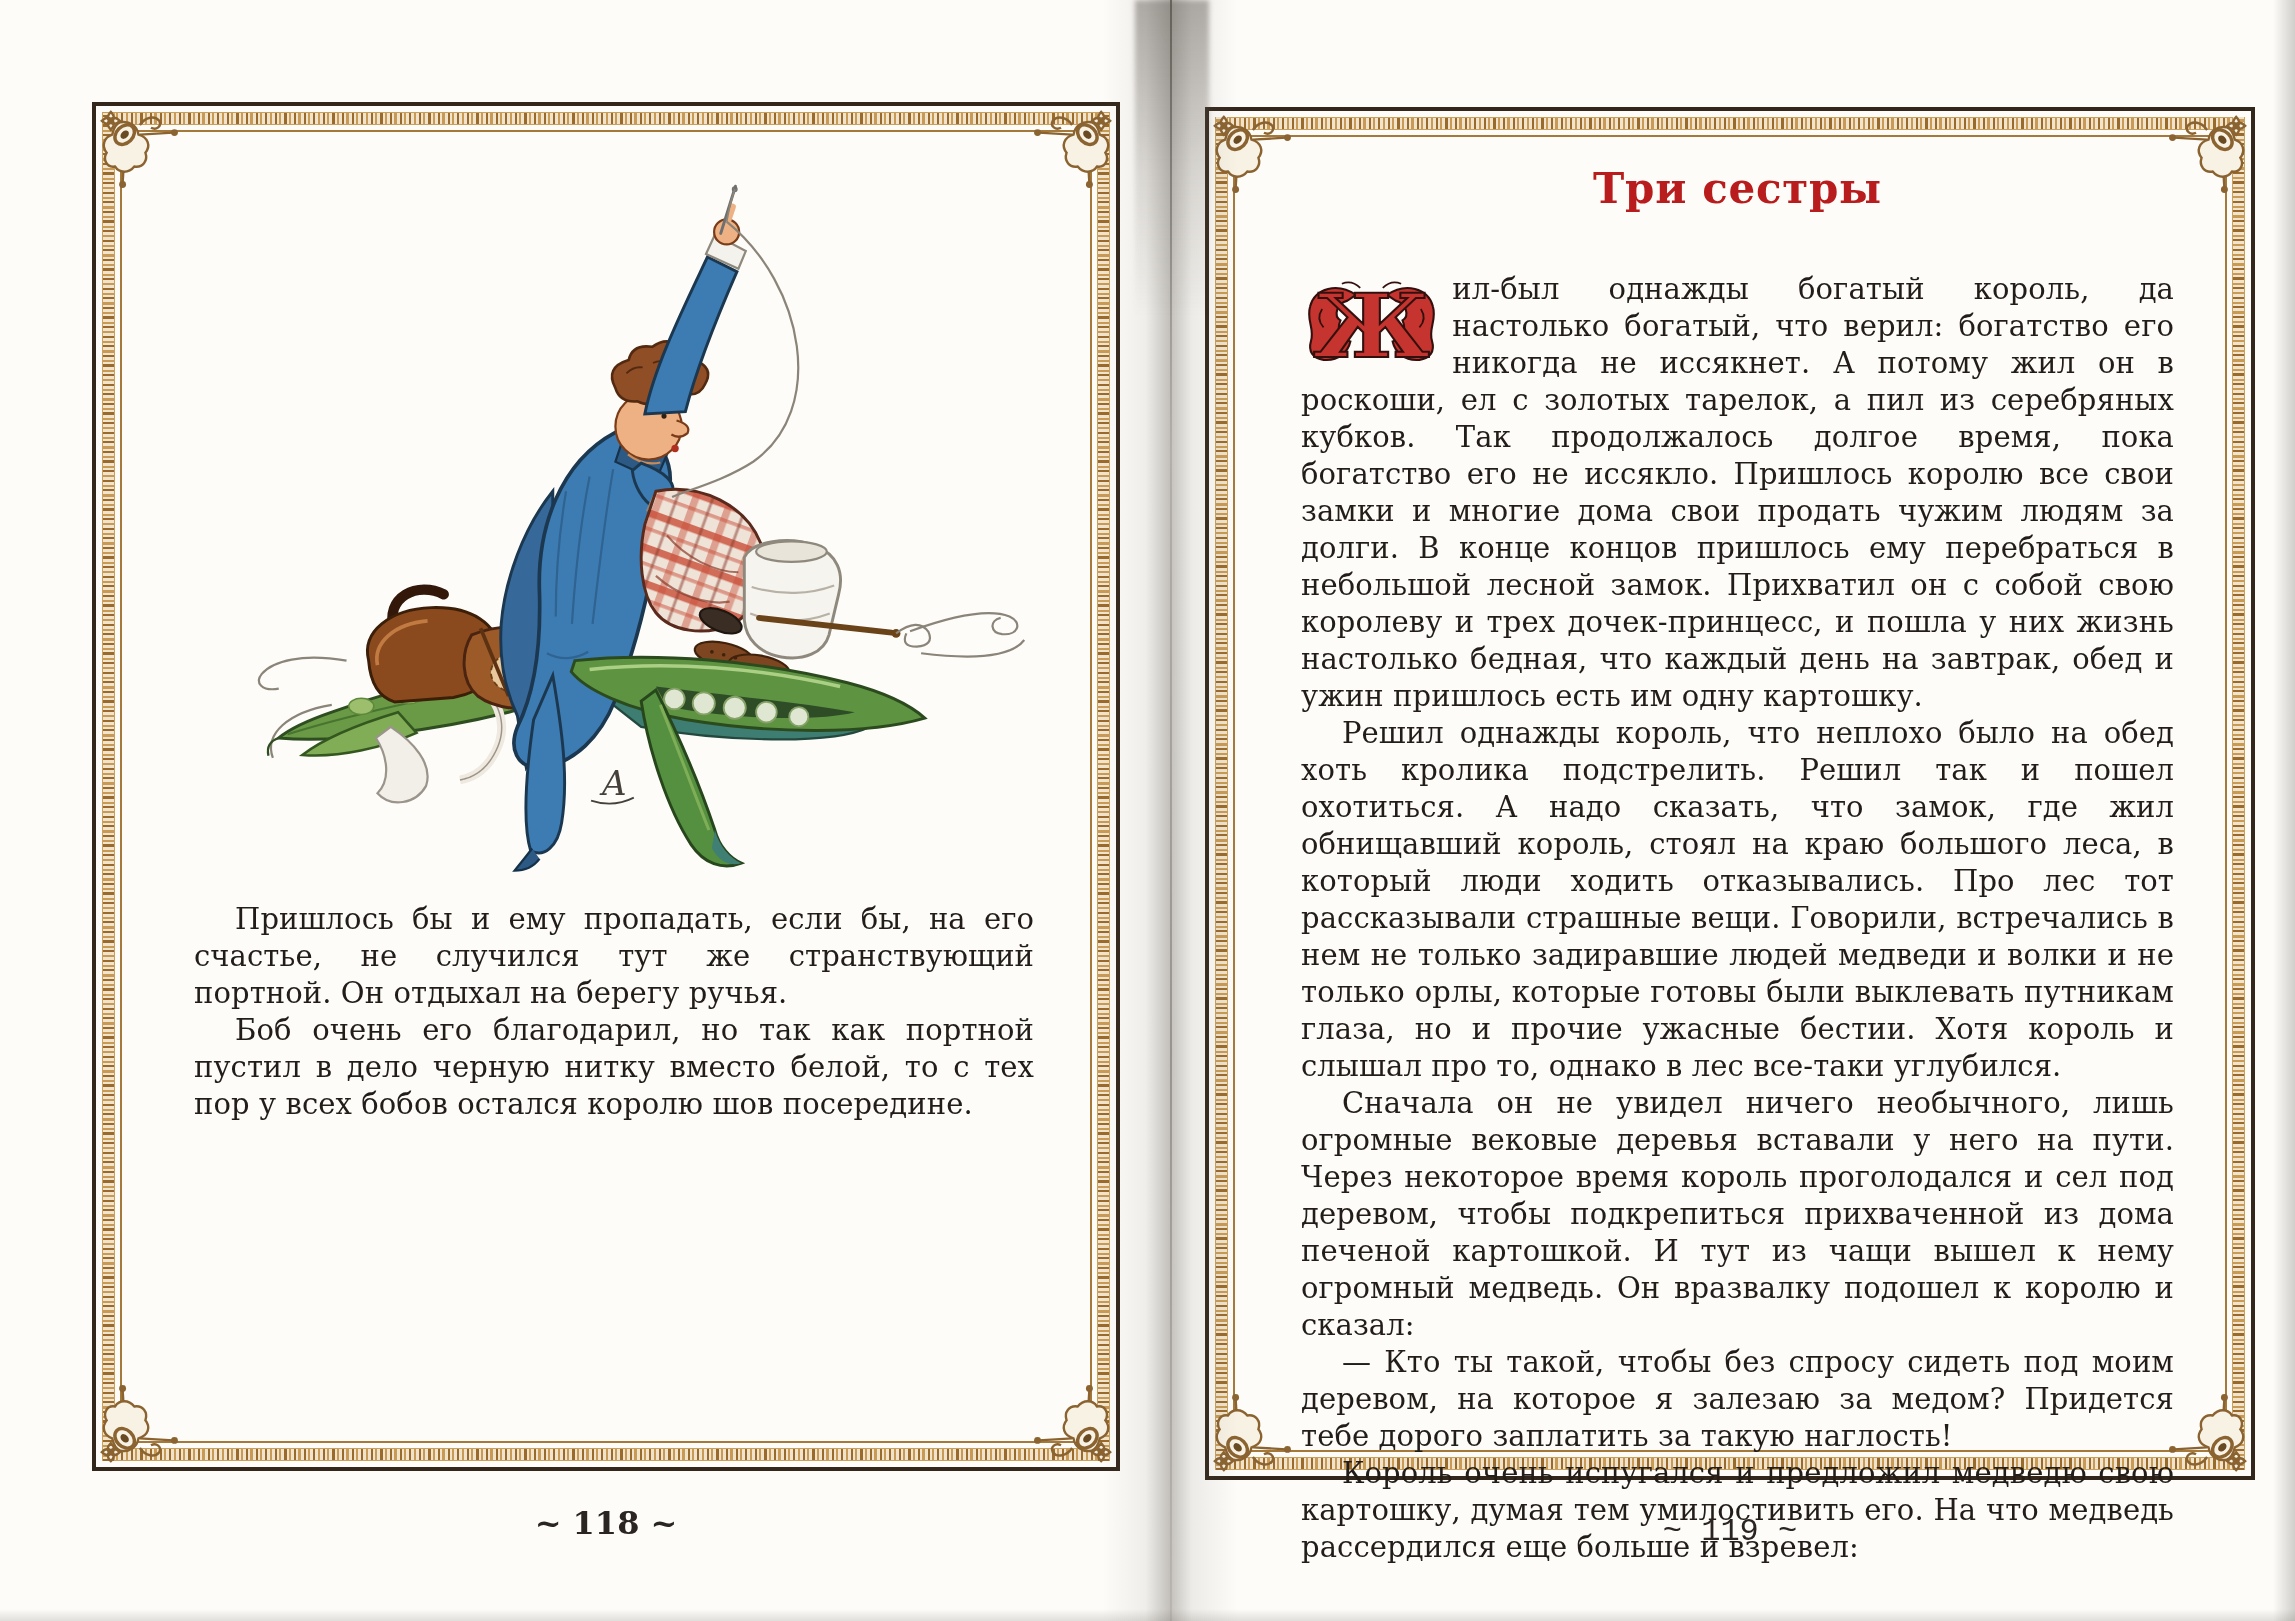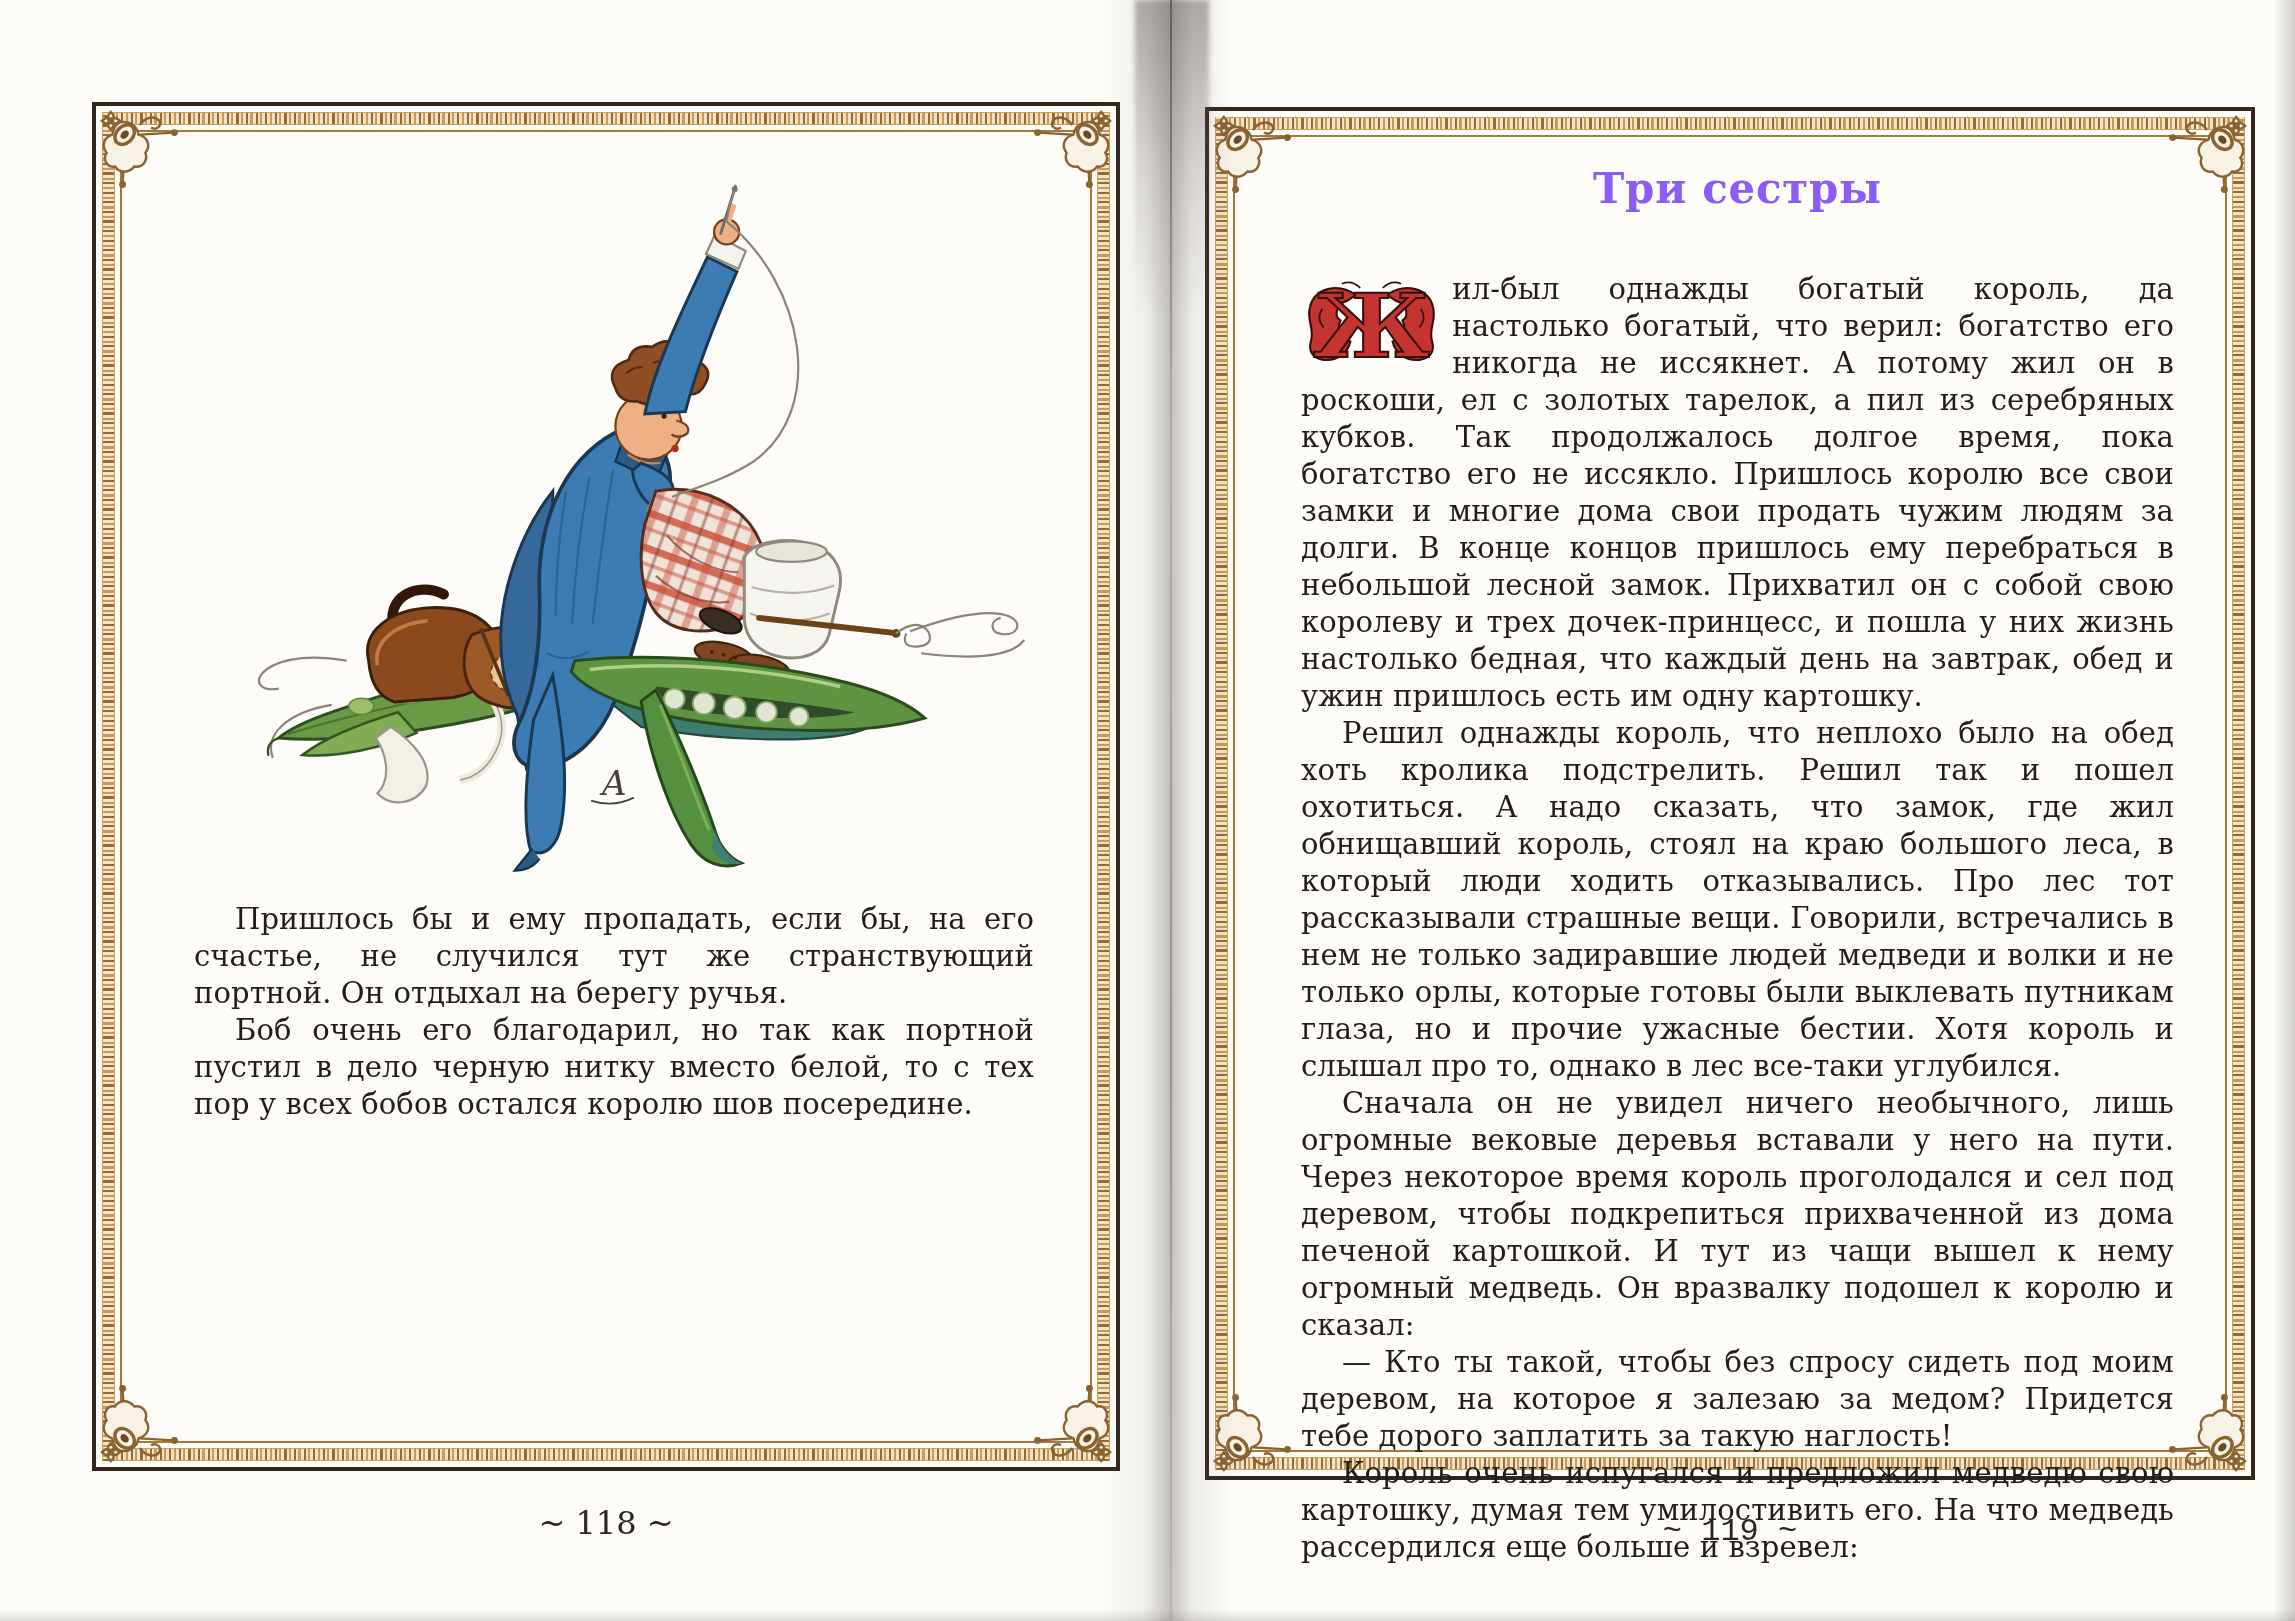--- a/index.html
+++ b/index.html
@@ -47,23 +47,23 @@
   .corner-br { right:5.2px; bottom:5.2px; transform:scale(-1,-1); }
 
   
   .body-text { position:absolute; font-size:29px; line-height:37px; text-align:justify;
     color:#221d18; letter-spacing:0.1px; }
   .body-text p { margin:0; text-indent:41px; }
   .body-text p.first { text-indent:0; }
   .text-left  { left:102px; top:799px; width:840px; }
   .text-right { left:96px; top:164px;  width:873px; }
   .story-title { position:absolute; left:96px; top:57px; width:873px; text-align:center;
-    font-size:42px; font-weight:bold; color:#8b5cf6; letter-spacing:0.7px; }
+    font-size:42px; font-weight:bold; color:#b91c1c; letter-spacing:0.7px; }
   .pagenum { position:absolute; left:0; width:100%; text-align:center; font-size:32px; color:#2a2522; }
-  .pagenum-left  { top:1402px; }
+  .pagenum-left  { top:1402px;font-weight:bold; }
   .pagenum-right { top:1406px;font-family:Liberation Mono, monospace; }
 
   .dropcap { float:left; width:141px; height:102px; margin:4.4px 10.3px 1.5px 0; }
   .dropcap svg { width:100%; height:100%; }
 
   .illustration { position:absolute; left:151px; top:43px; width:789px; height:744px; }
   .illustration svg { width:100%; height:100%; }
   .hidden-defs { position:absolute; width:0; height:0; overflow:hidden; }
 </style>
 </head>

